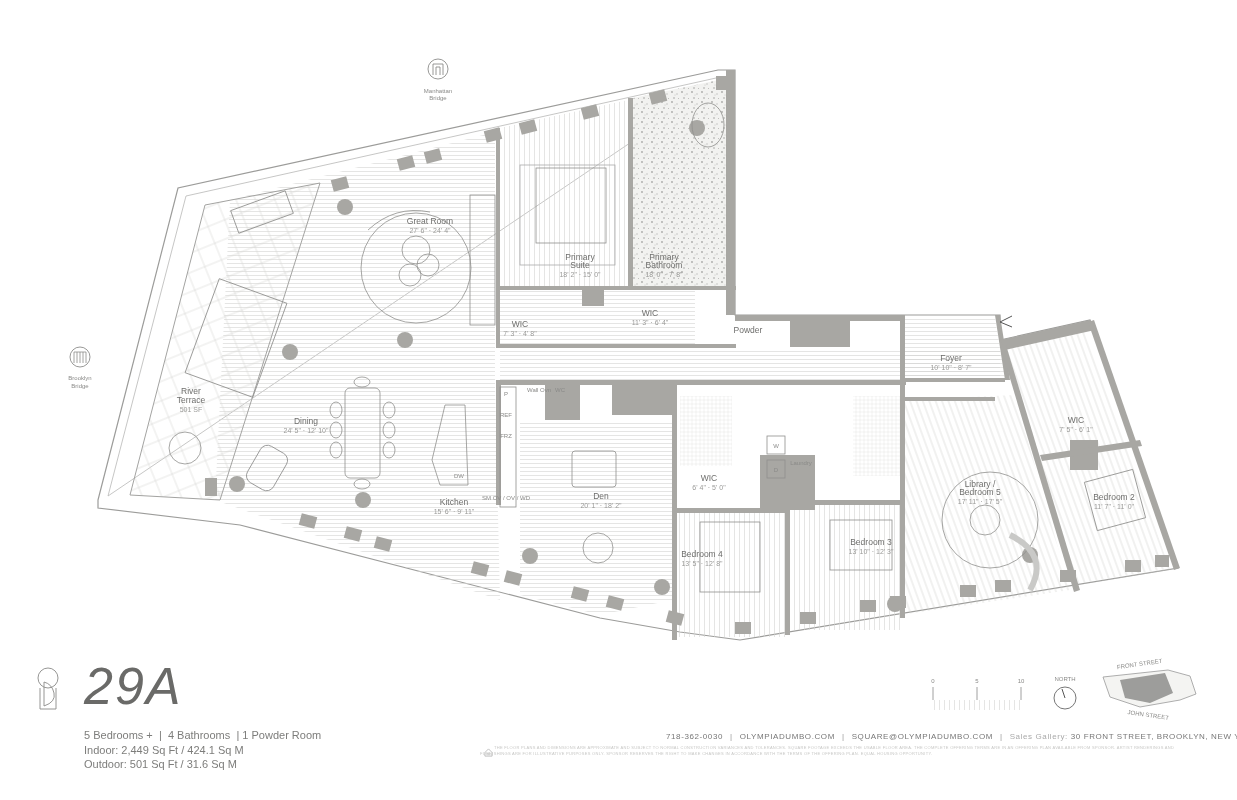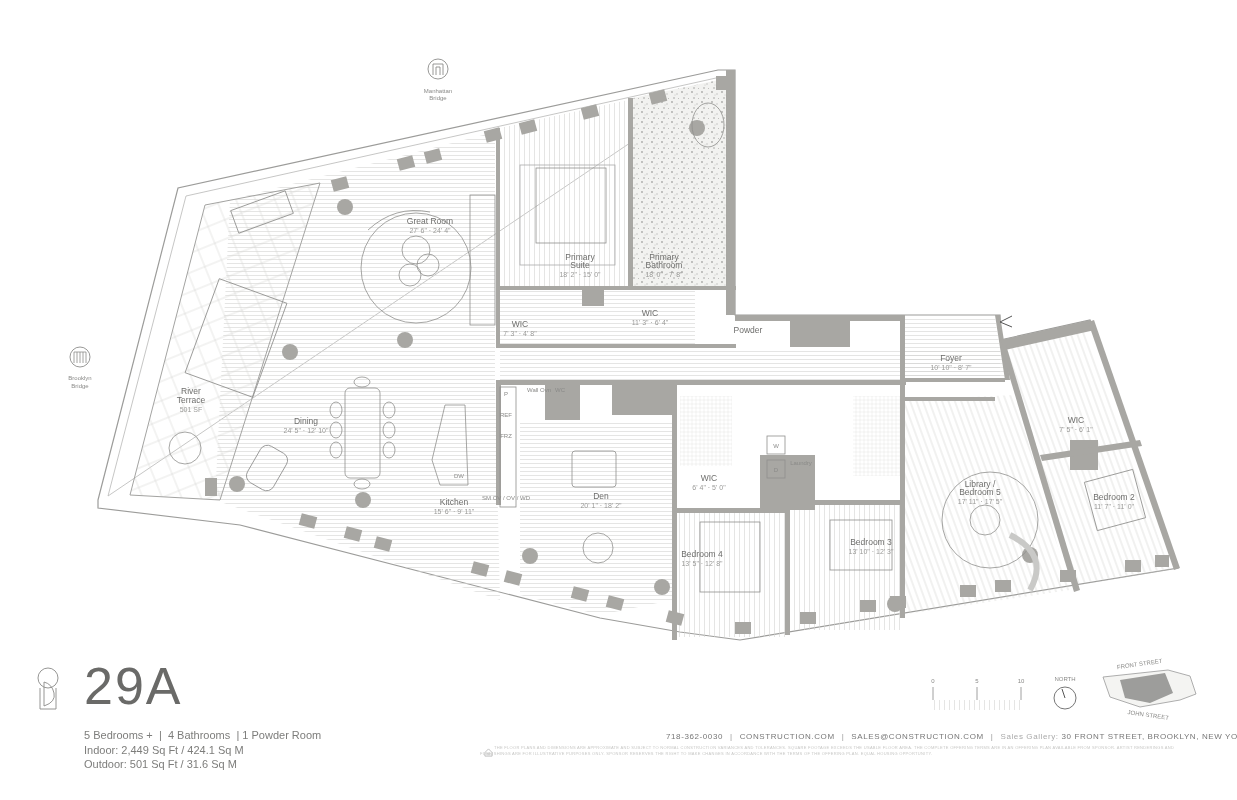--- a/index.html
+++ b/index.html
@@ -4,21 +4,21 @@
 <style>
   html, body { margin:0; padding:0; background:#ffffff; }
   body { width:1237px; height:800px; position:relative; overflow:hidden;
          font-family:"Liberation Sans", "DejaVu Sans", sans-serif; color:#7a7a78; }
   #plan { position:absolute; left:0; top:0; width:1237px; height:800px; }
   .rlabel { font-family:"Liberation Sans", sans-serif; font-size:8.5px; fill:#6e6e6c; text-anchor:middle; }
   .rdim { font-family:"Liberation Sans", sans-serif; font-size:7px; fill:#9a9a98; text-anchor:middle; }
   .small { font-family:"Liberation Sans", sans-serif; font-size:6px; fill:#8a8a88; text-anchor:middle; }
   .unit-logo { position:absolute; left:36px; top:666px; width:24px; height:44px; }
   .unit-title { position:absolute; left:84px; top:660px; font-size:52px; font-weight:300;
-                color:#6a6a68; letter-spacing:2px; font-family:"Liberation Sans", sans-serif; line-height:52px; }
+                color:#6a6a68; letter-spacing:2px; font-family:"Liberation Sans", sans-serif; line-height:52px;font-style:italic; }
   .specs { position:absolute; left:84px; top:728px; font-size:11px; color:#7d7d7b; line-height:14.5px; }
   .specs div { white-space:nowrap; }
   .contact { position:absolute; left:666px; top:732px; font-size:8px; color:#777; letter-spacing:0.6px; white-space:nowrap; }
   .contact .sep { margin:0 7px; color:#999; }
   .contact .gal { color:#aaa; }
   .disclaimer { position:absolute; left:480px; top:745px; width:720px; font-size:4px; line-height:5.5px;
                 color:#c8c8c6; letter-spacing:0.3px; overflow:hidden; height:18px; }
   .eho-icon { position:absolute; left:484px; top:748px; width:9px; height:9px; }
 </style>
 </head>
@@ -337,21 +337,21 @@
     &nbsp;<span>|</span>&nbsp;
     <span>4 Bathrooms</span>
     &nbsp;<span>|</span>
     <span>1 Powder Room</span>
   </div>
   <div>Indoor: 2,449 Sq Ft / 424.1 Sq M</div>
   <div>Outdoor: 501 Sq Ft / 31.6 Sq M</div>
 </div>
 
 <div class="contact">
-  <span>718-362-0030</span><span class="sep">|</span><span>CONSTRUCTION.COM</span><span class="sep">|</span><span>SALES@CONSTRUCTION.COM</span><span class="sep">|</span><span class="gal">Sales Gallery:</span> <span>30 FRONT STREET, BROOKLYN, NEW YORK</span>
+  <span>718-362-0030</span><span class="sep">|</span><span>OLYMPIADUMBO.COM</span><span class="sep">|</span><span>SQUARE@OLYMPIADUMBO.COM</span><span class="sep">|</span><span class="gal">Sales Gallery:</span> <span>30 FRONT STREET, BROOKLYN, NEW YORK</span>
 </div>
 
 <svg class="eho-icon" viewBox="0 0 10 10">
   <path d="M1,5 L5,1 L9,5 L9,9 L1,9 Z" fill="none" stroke="#aaa" stroke-width="0.8"></path>
   <line x1="3" y1="6" x2="7" y2="6" stroke="#aaa" stroke-width="0.6"></line>
   <line x1="3" y1="7.5" x2="7" y2="7.5" stroke="#aaa" stroke-width="0.6"></line>
 </svg>
 <div class="disclaimer"><span style="padding-left:14px">THE FLOOR PLANS AND DIMENSIONS ARE APPROXIMATE AND SUBJECT TO NORMAL CONSTRUCTION VARIANCES AND TOLERANCES. SQUARE FOOTAGE EXCEEDS THE USABLE FLOOR AREA. THE COMPLETE OFFERING TERMS ARE IN AN OFFERING PLAN AVAILABLE FROM SPONSOR. ARTIST RENDERINGS AND FURNISHINGS ARE FOR ILLUSTRATIVE PURPOSES ONLY. SPONSOR RESERVES THE RIGHT TO MAKE CHANGES IN ACCORDANCE WITH THE TERMS OF THE OFFERING PLAN. EQUAL HOUSING OPPORTUNITY.</span></div>
 
 </body></html>

